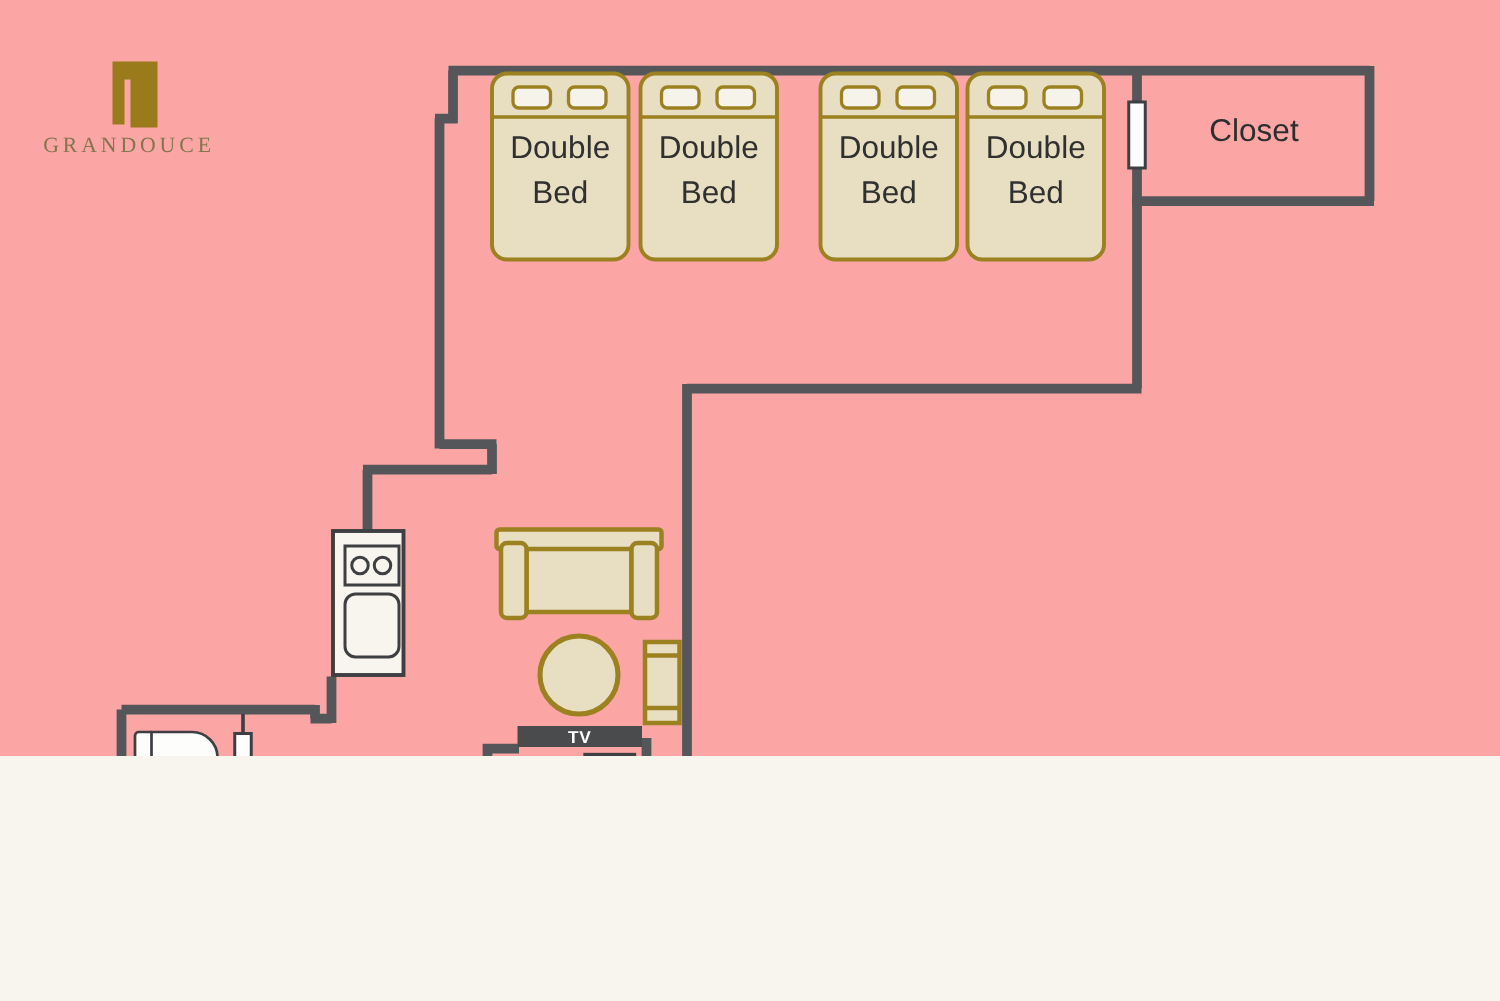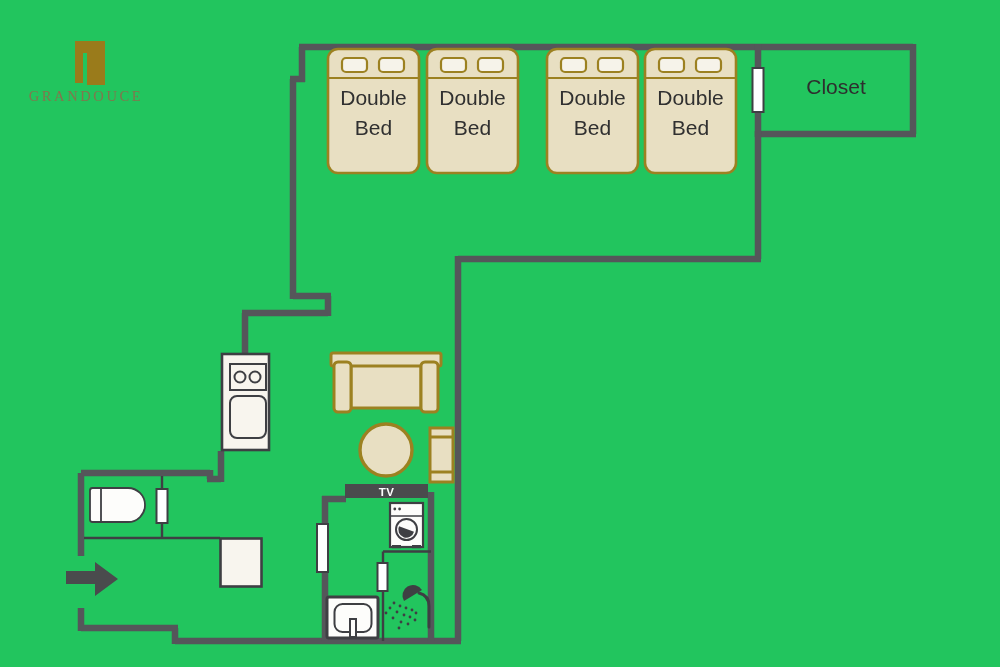--- a/index.html
+++ b/index.html
@@ -1,16 +1,16 @@
 <!DOCTYPE html>
 <html><head>
 <meta charset="utf-8">
 <style>
   html,body{margin:0;padding:0;background:#f8f5ee;}
-  .stage{position:relative;width:1000px;height:667px;background:#22c55e;overflow:hidden;
+  .stage{position:relative;width:1000px;height:504px;background:#fca5a5;overflow:hidden;
          font-family:"Liberation Sans",sans-serif;}
   svg{display:block;}
   text{font-family:"Liberation Sans",sans-serif;}
   .bed-label{font-size:21px;fill:#303030;}
   .closet-label{font-size:21px;fill:#2e2e2e;}
   .tv-label{font-size:11.5px;fill:#ffffff;font-weight:bold;letter-spacing:.5px;}
   .wordmark{font-family:"Liberation Serif",serif;font-size:14.5px;letter-spacing:2.6px;fill:#82764d;}
 </style>
 </head>
 <body>

